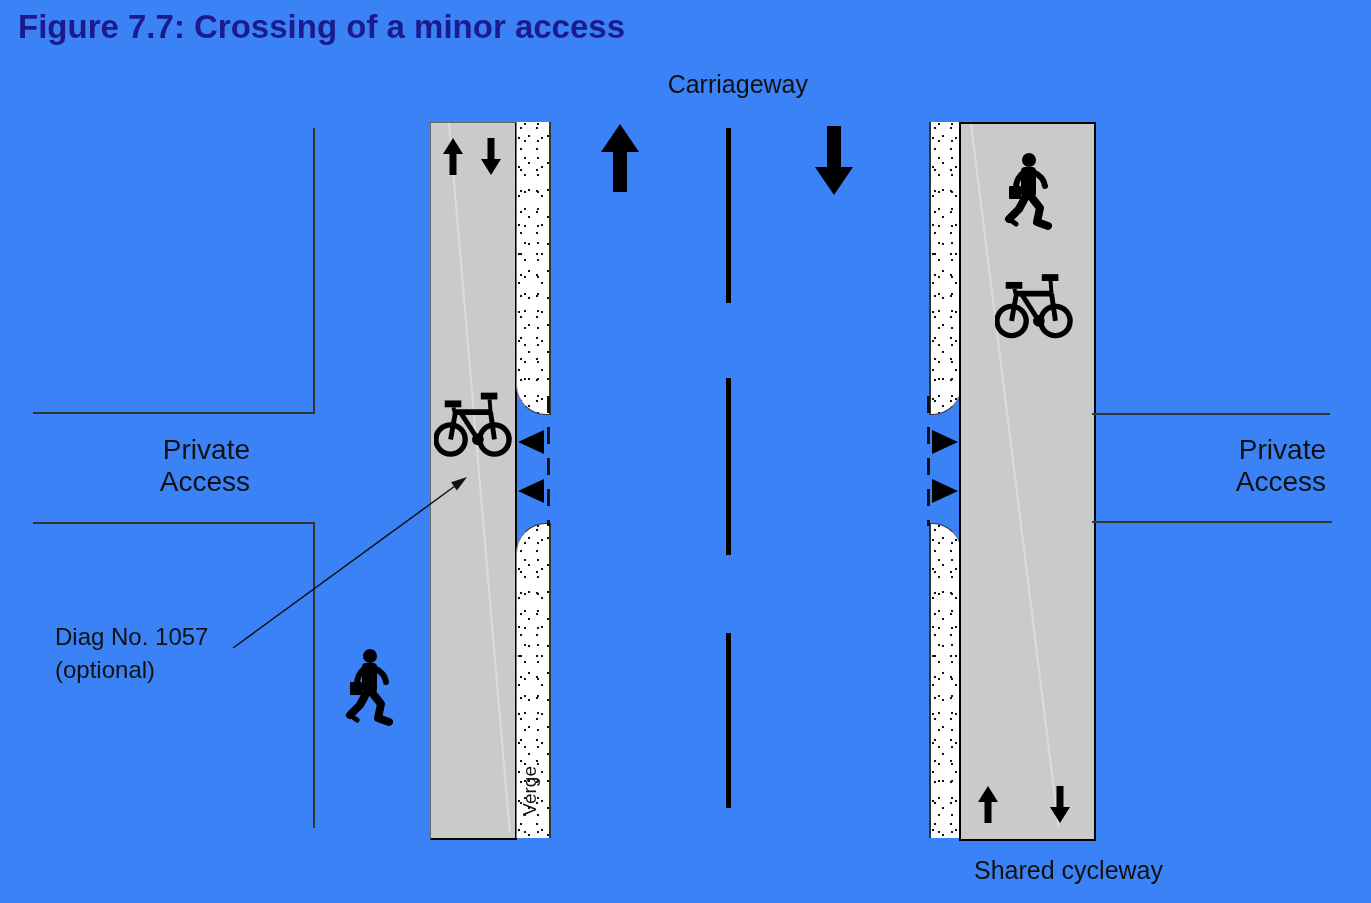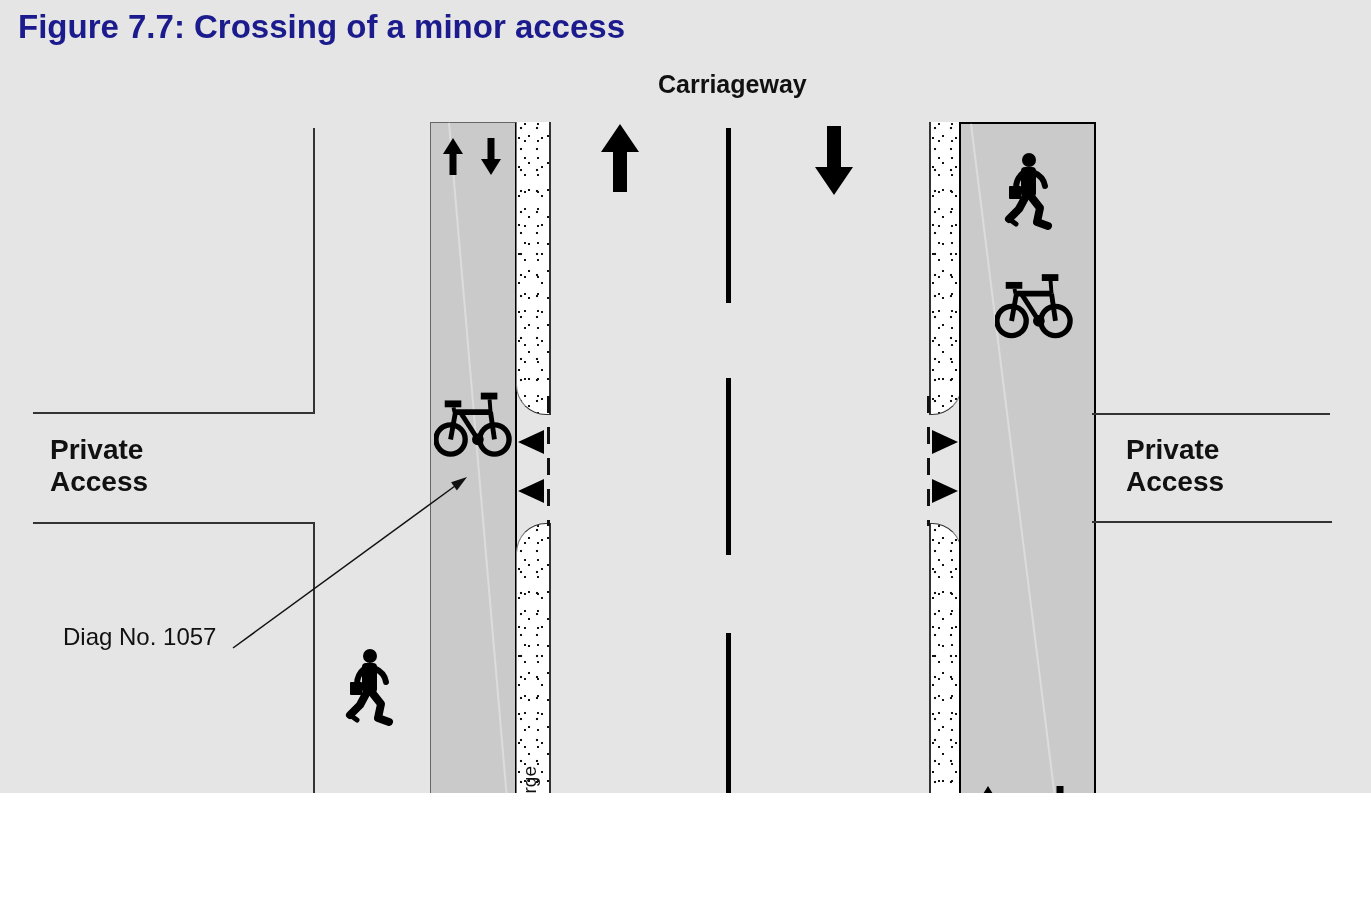--- a/index.html
+++ b/index.html
@@ -1,27 +1,27 @@
 <!DOCTYPE html>
 <html><head>
 <meta charset="utf-8">
 <style>
   html,body{margin:0;padding:0;background:#fff;}
   body{font-family:"Liberation Sans", sans-serif;}
-  #fig{position:relative;width:1371px;height:793px;background:#e5e5e5;overflow:hidden;}
+  #fig{position:relative;width:1371px;height:903px;background:#3b82f6;overflow:hidden;}
 
   .abs{position:absolute;}
   .noselect{user-select:none;}
 
   
   #title{left:18px;top:8px;font-size:33px;font-weight:bold;color:#1b1b8e;letter-spacing:0;}
 
   
   .dtext{color:#111;font-size:28px;line-height:32px;}
-  .center{text-align:left;font-weight:bold;}
+  .center{text-align:right;}
 
   
   .band{background:#cacaca;border:1px solid #666;}
   #band-left{left:430px;top:122px;width:84px;height:715px;border-right:2px solid #000;border-bottom:2px solid #000;}
   #band-right{left:959px;top:122px;width:133px;height:715px;border:2px solid #000;}
   .faint{position:absolute;width:1.5px;background:#dcdcdc;transform-origin:top left;}
 
   
   .stipple{
     background-color:#fff;
@@ -57,21 +57,21 @@
   #acc-l-bot{left:33px;top:522px;width:282px;}
   #acc-l-vtop{left:313px;top:128px;height:286px;}
   #acc-l-vbot{left:313px;top:522px;height:306px;}
   #acc-r-top{left:1092px;top:413px;width:238px;}
   #acc-r-bot{left:1092px;top:521px;width:240px;}
 
   #pa-left{left:50px;top:434px;width:200px;}
   #pa-right{left:1126px;top:434px;width:200px;}
 
   
-  #diag-note{left:63px;top:620px;font-size:24px;line-height:33px;color:#111;}
+  #diag-note{left:55px;top:620px;font-size:24px;line-height:33px;color:#111;}
 
   
   #label-seg{left:280px;top:852px;width:300px;font-size:25px;}
   #label-shared{left:863px;top:854px;width:300px;font-size:25px;}
 
   #carriageway-label{left:658px;top:68px;width:150px;font-size:25px;}
 
   svg{display:block;}
   .overlay{left:0;top:0;pointer-events:none;}
 </style>
@@ -224,34 +224,36 @@
     <div>Private</div>
     <div>Access</div>
   </div>
   <div id="pa-right" class="abs dtext center noselect">
     <div>Private</div>
     <div>Access</div>
   </div>
 
   <div id="diag-note" class="abs noselect">
     <div>Diag No. 1057</div>
+    <div>(optional)</div>
   </div>
 
   <div class="abs" style="left:343px;top:648px;">
     <svg width="52" height="82" viewBox="0 0 52 82">
       <circle cx="27" cy="8" r="7" fill="#000"></circle>
       <rect x="19" y="15" width="15" height="30" rx="4" fill="#000"></rect>
       <path d="M31 20 C38 23 42 27 43 34" stroke="#000" stroke-width="6" fill="none" stroke-linecap="round"></path>
       <path d="M22 20 C16 25 14 30 14 36" stroke="#000" stroke-width="6" fill="none" stroke-linecap="round"></path>
       <rect x="7" y="34" width="12" height="13" rx="1" fill="#000"></rect>
       <path d="M27 42 L38 56 L35 70 L46 74" stroke="#000" stroke-width="8" fill="none" stroke-linejoin="round" stroke-linecap="round"></path>
       <path d="M25 42 L17 57 L7 67" stroke="#000" stroke-width="8" fill="none" stroke-linejoin="round" stroke-linecap="round"></path>
       <path d="M7 67 L14 72" stroke="#000" stroke-width="5" stroke-linecap="round"></path>
     </svg>
   </div>
 
+  <div id="label-shared" class="abs dtext center noselect">Shared cycleway</div>
 
   <svg class="abs overlay" width="1371" height="903">
     <line x1="233" y1="648" x2="455" y2="486" stroke="#111" stroke-width="1.5"></line>
     <polygon points="467,477 456.9,490.4 451.1,482.2" fill="#111"></polygon>
   </svg>
 
 </div>
 
 </body></html>

